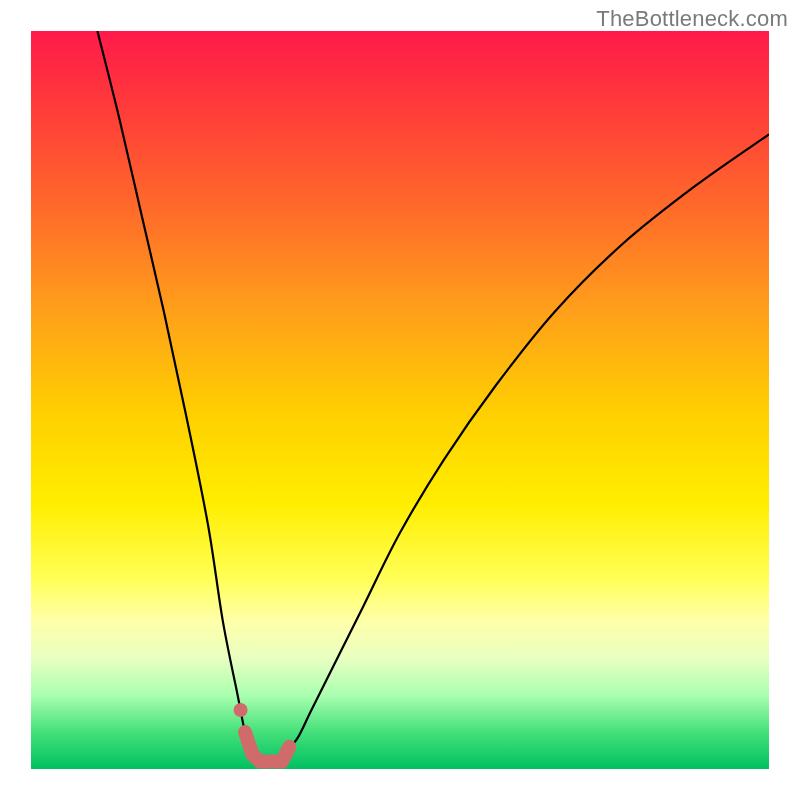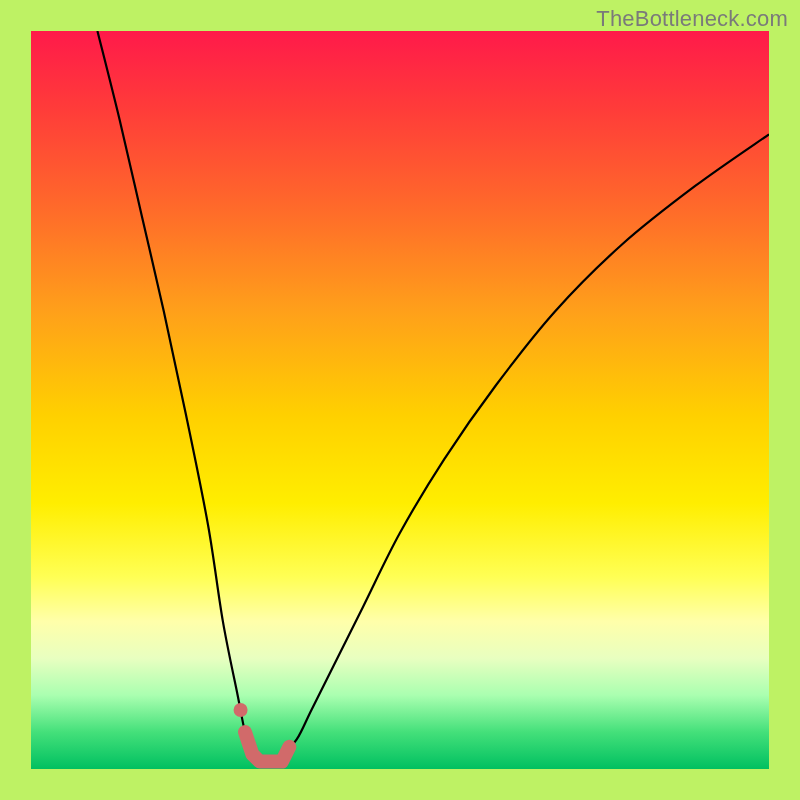--- a/index.html
+++ b/index.html
@@ -10,21 +10,21 @@
     background: #000;
     overflow: hidden;
     font-family: Arial, Helvetica, sans-serif;
   }
   .frame {
     position: absolute;
     left: 0;
     top: 0;
     width: 800px;
     height: 800px;
-    background: #bef264;
+    background: #ffffff;
   }
   .plot {
     position: absolute;
     left: 31px;
     top: 31px;
     width: 738px;
     height: 738px;
     background: linear-gradient(to bottom,
       #ff1a4a 0%,
       #ff3a3a 10%,

